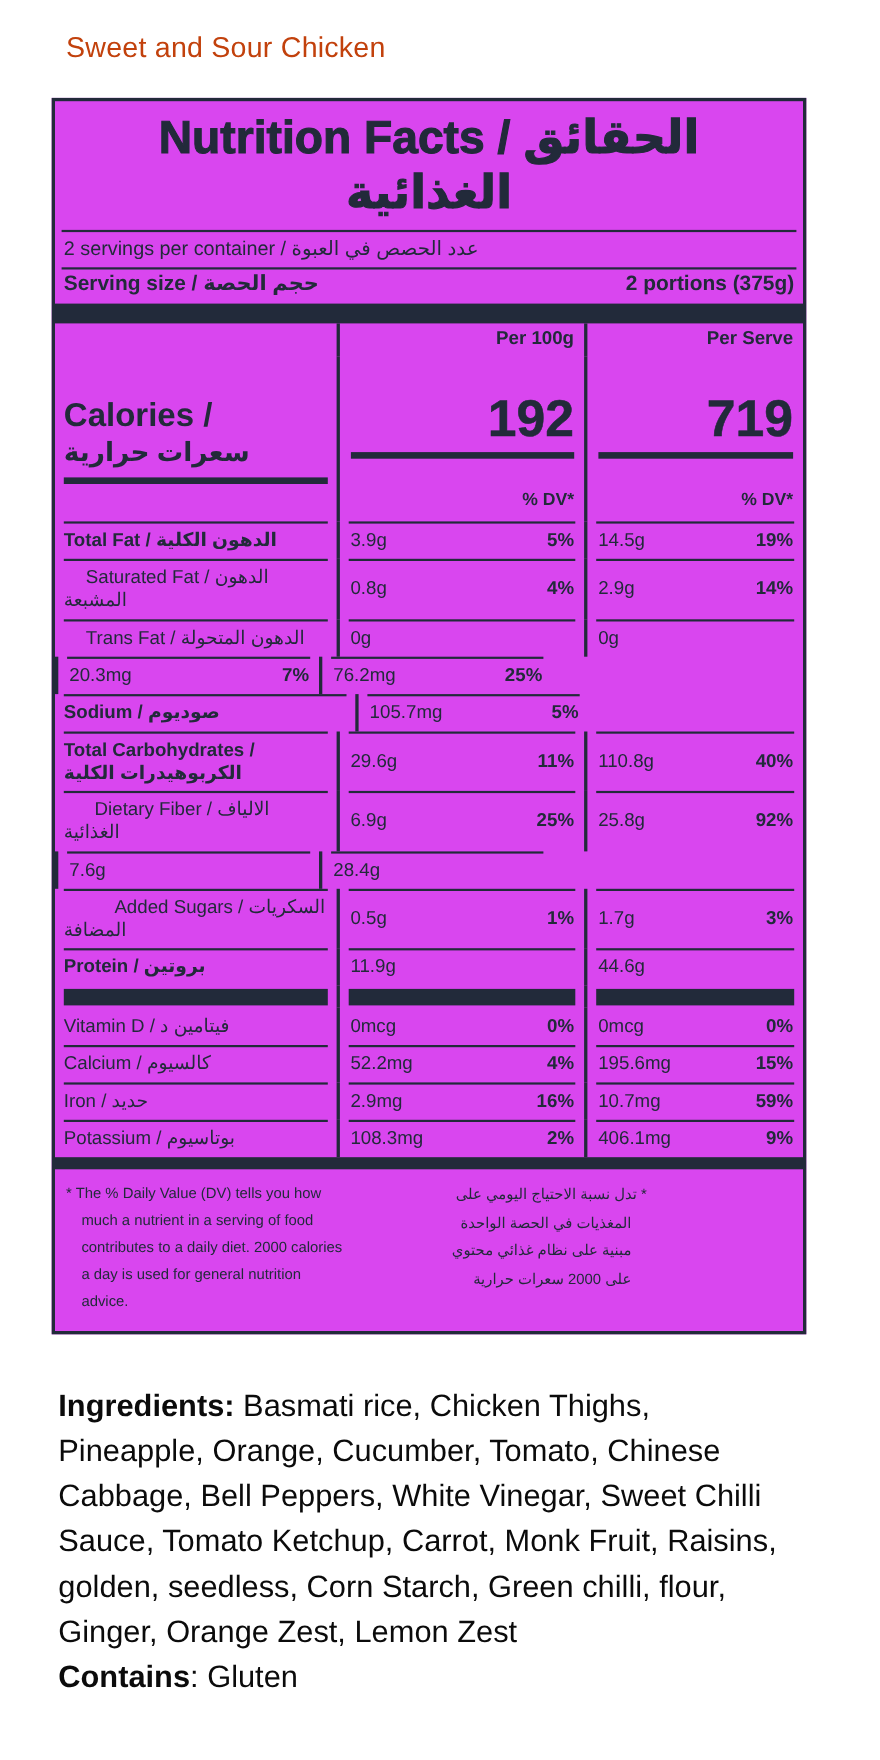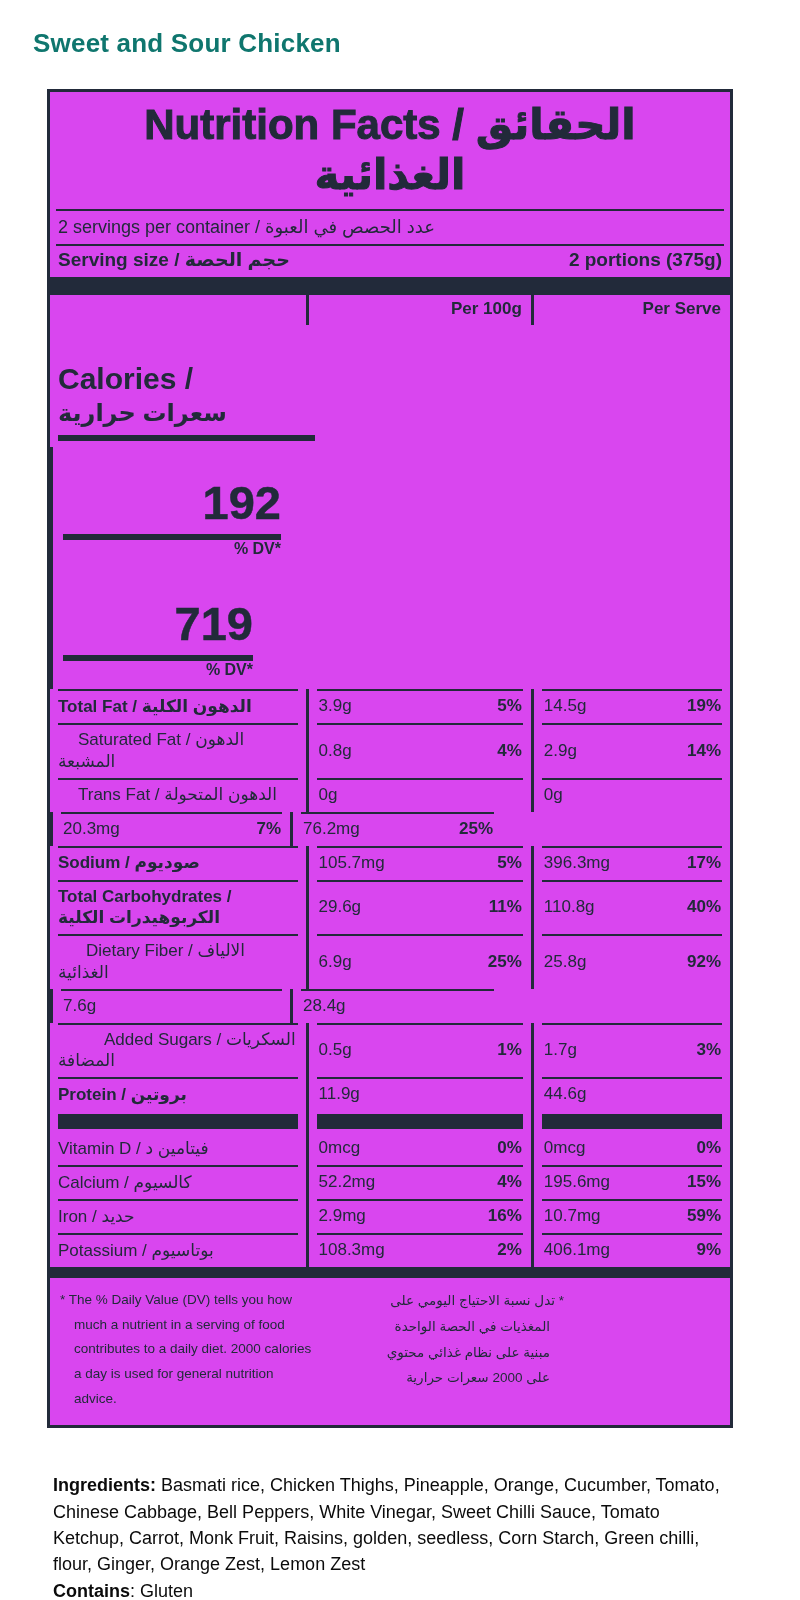--- a/index.html
+++ b/index.html
@@ -9,22 +9,22 @@
   *{margin:0;padding:0;box-sizing:border-box;}
   html,body{background:#ffffff;}
   body{
     width:800px;height:1600px;
     font-family:"Liberation Sans","DejaVu Sans",sans-serif;
     color:var(--txt);
     position:relative;
   }
   .page{padding:28px 0 0 0;}
   .page-title{
-    margin-left:33px;
-    font-size:26px;font-weight:bold;color:#0f766e;
+    margin-left:60px;
+    font-size:26px;font-weight:normal;color:#c2410c;
     letter-spacing:.2px;
   }
   
   .label-box{
     margin:30px 0 0 47px;
     width:686px;
     border:3px solid var(--ink);
     color:var(--ink);
     background:#d946ef;
   }
@@ -65,49 +65,49 @@
   .row.bold .rlabel{font-weight:bold;}
   .row.sub  .rlabel{text-indent:20px;}
   .row.sub2 .rlabel{text-indent:28px;}
   .row.sub3 .rlabel{text-indent:46px;}
 
   
   .head-row{min-height:28px;}
   .head-row .vcell{display:block;text-align:right;font-weight:bold;padding-top:4px;}
 
   
-  .cal-section{min-height:150px;flex-direction:column;}
+  .cal-section{min-height:150px;}
   .cal-section .lcell,
   .cal-section .vcell{display:flex;flex-direction:column;align-items:stretch;justify-content:flex-start;}
   .cal-section .lcell{padding-top:36px;}
   .cal-en{font-size:30px;font-weight:bold;line-height:1.2;}
   .cal-ar{font-size:24px;font-weight:bold;line-height:1.3;}
   .cal-underline{height:6px;background:var(--ink);margin:7px 2px 0 0;}
   .cal-section .vcell{padding-top:32px;}
   .big{font-size:47px;font-weight:bold;line-height:1.0;text-align:right;
        -webkit-text-stroke:.5px var(--ink);}
   .vcell .cal-underline{margin:8px 0 0 0;}
   .dvh{margin-top:auto;text-align:right;font-weight:bold;font-size:16px;padding-bottom:4px;}
 
   
   .bars-row{min-height:20px;}
   .bars-row .lcell,.bars-row .vcell{display:block;padding:3px 8px 2px;}
   .sep-bar{height:15px;background:var(--ink);}
 
   
-  .footnote{display:flex;gap:54px;padding:10px 10px 14px;}
+  .footnote{display:flex;gap:78px;padding:10px 10px 14px;}
   .fn-en{width:252px;font-size:13.5px;line-height:1.82;
          padding-left:14px;text-indent:-14px;}
   .fn-ar{width:198px;font-size:13.5px;line-height:1.9;direction:rtl;text-align:right;
          padding-right:14px;text-indent:-14px;}
 
   
   .ingredients{
     margin:44px 0 4px 53px;width:676px;
-    font-size:18px;line-height:1.47;color:#0b0b0b;
+    font-size:28px;line-height:1.47;color:#0b0b0b;
   }
   .ingredients b{font-weight:bold;}
   .footer-block{
     margin:64px 0 0 53px;
     font-size:20px;line-height:1.55;color:#0b0b0b;
   }
 </style>
 </head>
 <body>
 
@@ -209,24 +209,20 @@
             <span class="dv">25%</span>
           </div>
   </div>
         <div class="row bold hr">
     <div class="lcell">
             <span class="rlabel">Sodium / صوديوم</span>
           </div>
     <div class="vcell">
             <span class="amt">105.7mg</span>
             <span class="dv">5%</span>
-          </div>
-    <div class="vcell">
-            <span class="amt">396.3mg</span>
-            <span class="dv">17%</span>
           </div>
   </div>
         <div class="row bold hr">
     <div class="lcell">
             <span class="rlabel">Total Carbohydrates / الكربوهيدرات الكلية</span>
           </div>
     <div class="vcell">
             <span class="amt">29.6g</span>
             <span class="dv">11%</span>
           </div>

